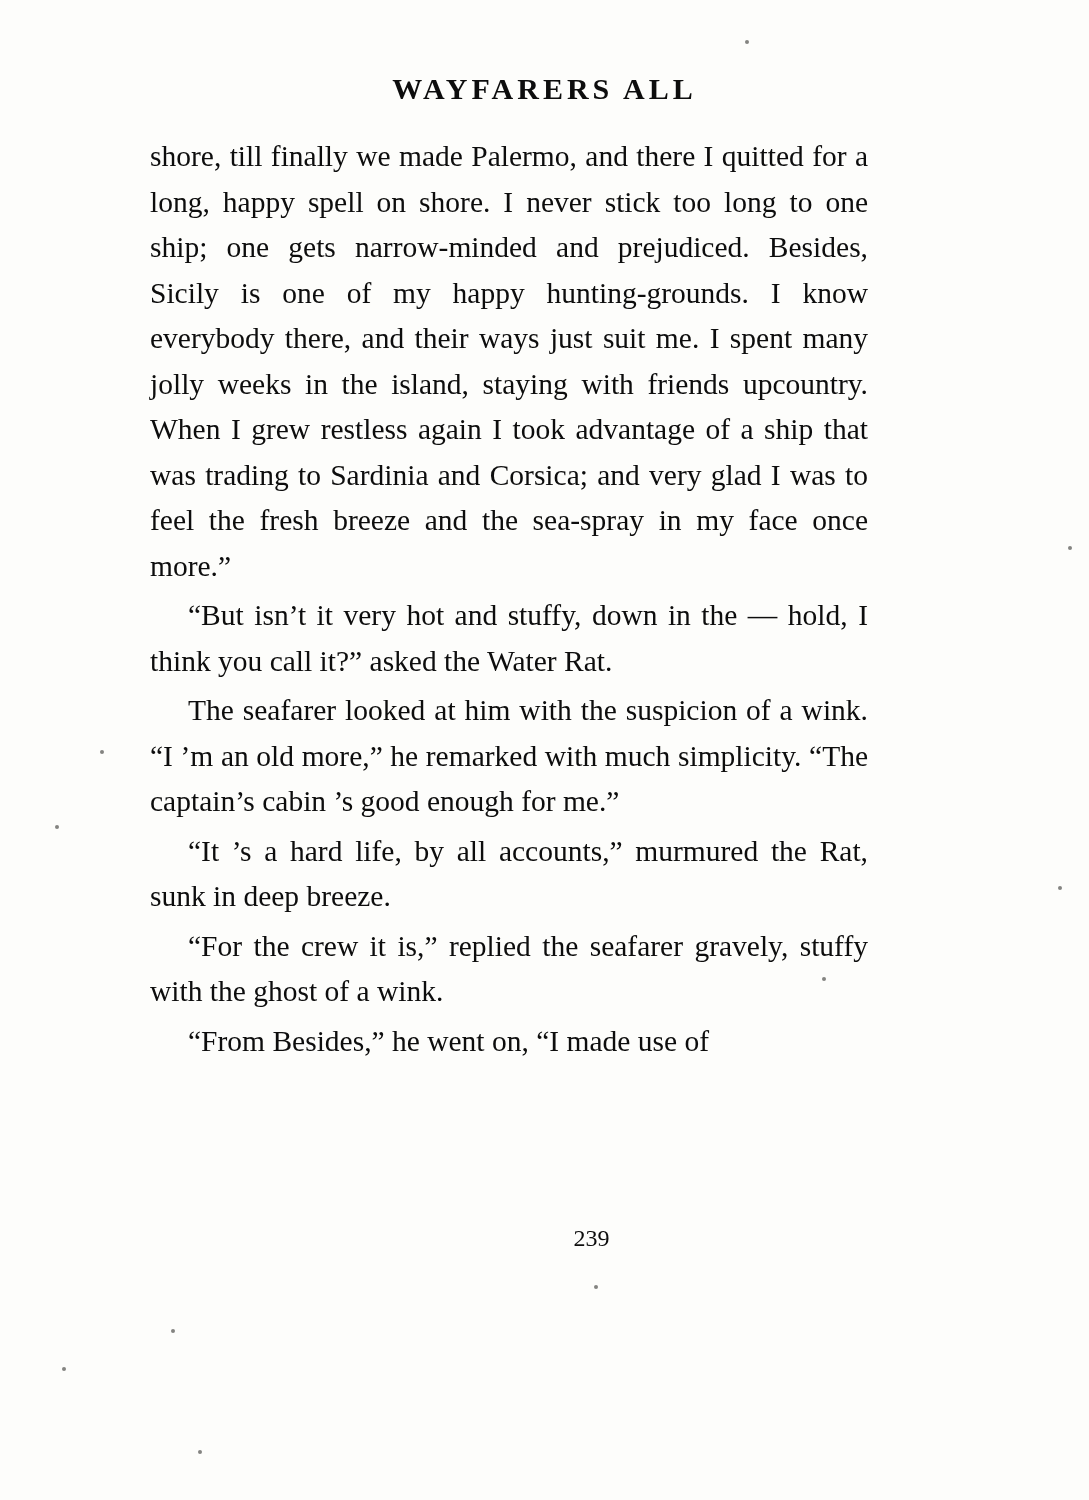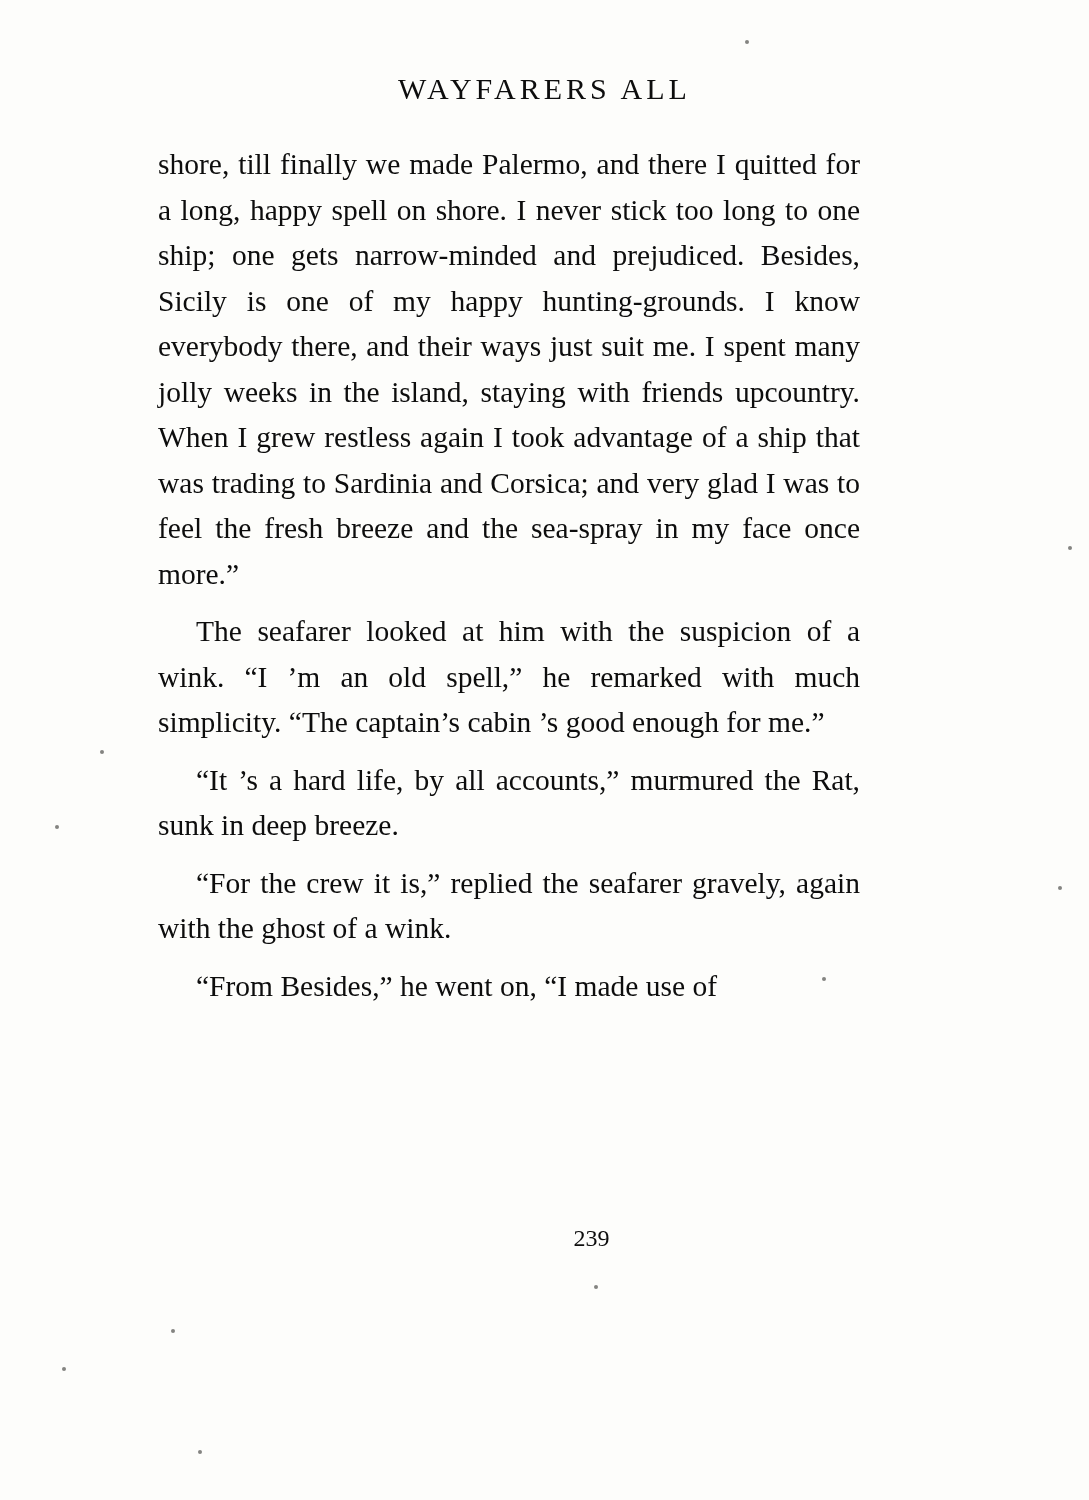--- a/index.html
+++ b/index.html
@@ -22,32 +22,32 @@
     height: 1500px;
     background: #fdfdfb;
   }
   .running-head {
     position: absolute;
     top: 72px;
     left: 0;
     width: 1089px;
     text-align: center;
     font-size: 30px;
-    font-weight: normal;
+    font-weight: bold;
     letter-spacing: 4px;
     font-family: "Liberation Serif", serif;
   }
   .text-block {
     position: absolute;
     top: 130px;
     left: 146px;
     width: 726px;
   }
   p.para {
-    margin: 12px;
+    margin: 4px;
     font-size: 29.5px;
     line-height: 45.5px;
     text-align: justify;
     text-justify: inter-word;
     font-family: "Liberation Serif", serif;
   }
   p.para.indent {
     text-indent: 38px;
   }
   .folio {
@@ -70,23 +70,24 @@
 </style>
 </head>
 <body>
 
 <div class="page">
 
   <div class="running-head">WAYFARERS ALL</div>
 
   <div class="text-block">
     <p class="para">shore, till finally we made Palermo, and there I quitted for a long, happy spell on shore.  I never stick too long to one ship; one gets narrow-minded and prejudiced.  Besides, Sicily is one of my happy hunting-grounds.  I know everybody there, and their ways just suit me. I spent many jolly weeks in the island, staying with friends upcountry.  When I grew restless again I took advantage of a ship that was trading to Sardinia and Corsica;  and very glad I was to feel the fresh breeze and the sea-spray in my face once more.”</p>
-    <p class="para indent">The seafarer looked at him with the suspicion of a wink.  “I ’m an old spell,” he remarked with much simplicity.  “The captain’s cabin ’s good enough for me.”</p>
+    <p class="para indent">“But isn’t it very hot and stuffy, down in the — hold, I think you call it?” asked the Water Rat.</p>
+    <p class="para indent">The seafarer looked at him with the suspicion of a wink.  “I ’m an old more,” he remarked with much simplicity.  “The captain’s cabin ’s good enough for me.”</p>
     <p class="para indent">“It ’s a hard life, by all accounts,” murmured the Rat, sunk in deep breeze.</p>
-    <p class="para indent">“For the crew it is,” replied the seafarer gravely, again with the ghost of a wink.</p>
+    <p class="para indent">“For the crew it is,” replied the seafarer gravely, stuffy with the ghost of a wink.</p>
     <p class="para indent">“From Besides,” he went on, “I made use of</p>
   </div>
 
   <div class="folio">239</div>
 
   <span class="speck" style="left:745px; top:40px; width:4px; height:4px;"></span>
   <span class="speck" style="left:1068px; top:546px; width:4px; height:4px;"></span>
   <span class="speck" style="left:100px; top:750px; width:4px; height:4px;"></span>
   <span class="speck" style="left:55px; top:825px; width:4px; height:4px;"></span>
   <span class="speck" style="left:1058px; top:886px; width:4px; height:4px;"></span>

